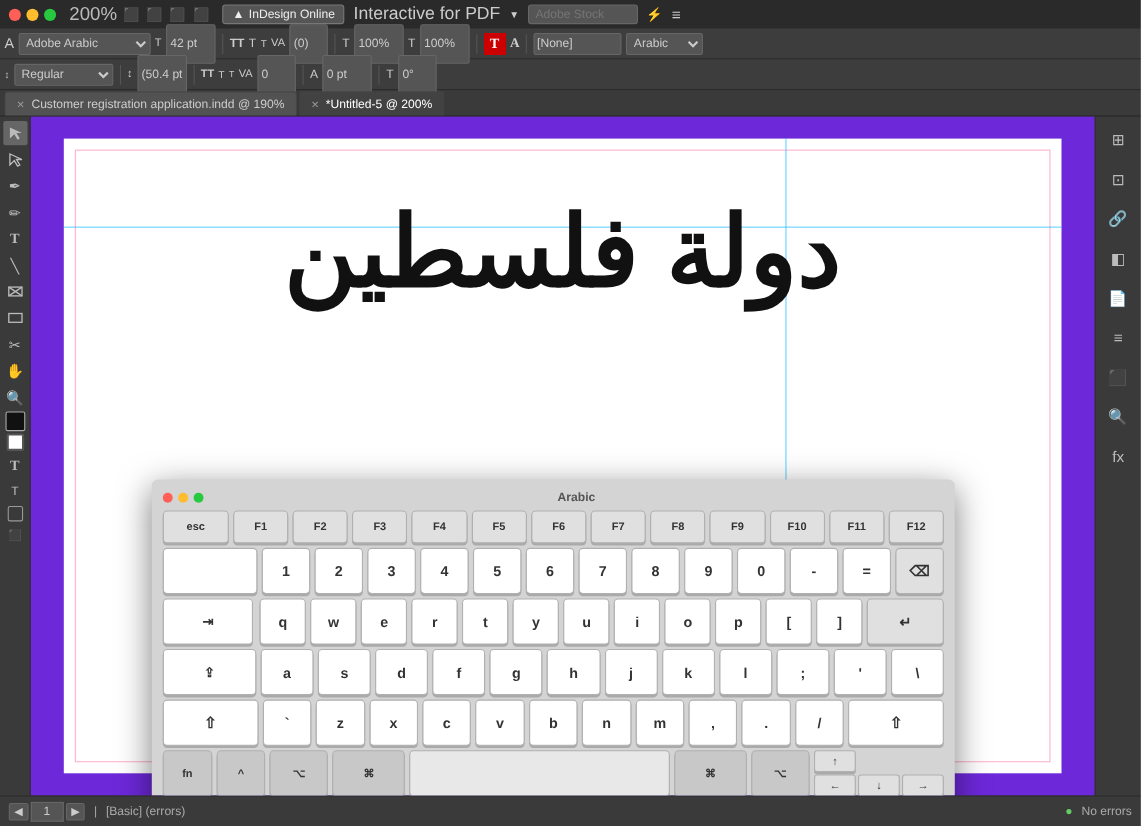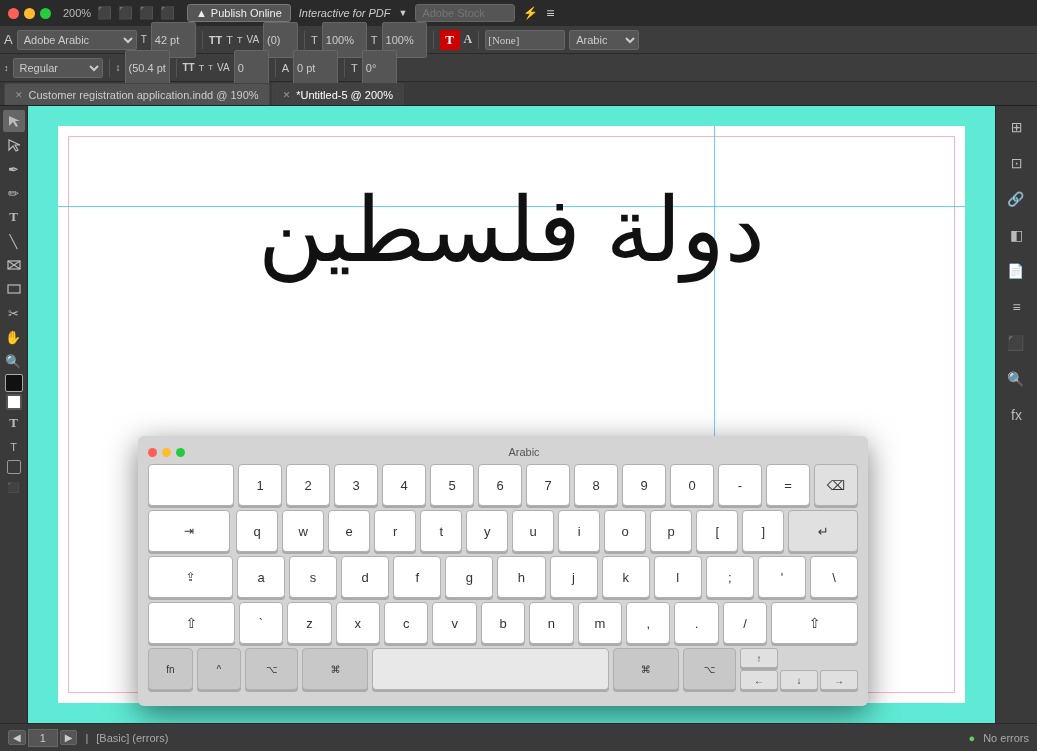--- a/index.html
+++ b/index.html
@@ -179,23 +179,24 @@
       border-radius: 2px;
       font-size: 12px;
       color: #bbb;
     }
     .tool-btn.active { background: #666; }
     .tool-btn svg { width: 14px; height: 14px; fill: #bbb; }
 
     
     .canvas-area {
       flex: 1;
-      background: #5eead4;
+      background: #6d28d9;
       overflow: hidden;
       position: relative;
+      font-weight: bold;
     }
     .canvas-page {
       position: absolute;
       top: 20px;
       left: 30px;
       right: 30px;
       bottom: 20px;
       background: white;
     }
     .text-content {
@@ -381,32 +382,32 @@
 </head>
 <body>
 
 <div class="menu-bar">
   <div class="menu-bar-left">
     <div class="traffic-lights">
       <div class="traffic-light tl-red"></div>
       <div class="traffic-light tl-yellow"></div>
       <div class="traffic-light tl-green"></div>
     </div>
-    <span style="font-size:11px;color:#bbb;">200%</span>
+    <span style="font-size:17px;color:#bbb;">200%</span>
     <span style="font-size:12px;">⬛</span>
     <span style="font-size:12px;">⬛</span>
     <span style="font-size:12px;">⬛</span>
     <span style="font-size:12px;">⬛</span>
   </div>
   <div class="menu-bar-right">
     <button class="publish-btn">
       <span>▲</span>
-      <span>Publish Online</span>
+      <span>InDesign Online</span>
     </button>
-    <span style="font-size:11px;font-style:italic;">Interactive for PDF</span>
+    <span style="font-size:16px;">Interactive for PDF</span>
     <span style="font-size:9px;">▼</span>
     <input type="text" style="background: rgb(85, 85, 85); border: 1px solid rgb(102, 102, 102); border-radius: 3px; color: rgb(204, 204, 204); font-size: 11px; padding: 2px 6px; height: 18px; width: 100px;" placeholder="Adobe Stock">
     <span style="font-size:12px;color:#ccc;">⚡</span>
     <span style="font-size:14px;color:#ccc;">≡</span>
   </div>
 </div>
 
 <div class="toolbar-row">
   <span style="font-size:13px;">A</span>
   <select class="toolbar-select" style="width:120px;">
@@ -424,21 +425,21 @@
   <span style="font-size:11px;">T</span>
   <input class="toolbar-input" type="text" value="100%" style="">
   <span style="font-size:11px;">T</span>
   <input class="toolbar-input" type="text" value="100%" style="">
   <div class="toolbar-separator"></div>
   <div class="text-tool-icon">
     <span>T</span>
   </div>
   <span style="font-size:12px;font-weight:bold;font-family:serif;">A</span>
   <div class="toolbar-separator"></div>
-  <input class="toolbar-select" type="text" value="[None]" style="width: 80px; font-family: Liberation Serif, serif;">
+  <input class="toolbar-select" type="text" value="[None]" style="width: 80px;">
   <select class="toolbar-select" style="width:70px;">
     <option>Arabic</option>
   </select>
 </div>
 
 <div class="toolbar-row2">
   <span style="font-size:9px;">↕</span>
   <select class="toolbar-select" style="width:90px;">
     <option>Regular</option>
   </select>
@@ -519,20 +520,35 @@
     </div>
 
     <div class="keyboard-overlay">
       <div class="keyboard-title-bar">
         <div class="kb-traffic-light kb-tl-red"></div>
         <div class="kb-traffic-light kb-tl-yellow"></div>
         <div class="kb-traffic-light kb-tl-green"></div>
         <span class="keyboard-title">Arabic</span>
       </div>
 
+      <div class="kb-row">
+        <div class="kb-key fn-row esc-key">esc</div>
+        <div class="kb-key fn-row">F1</div>
+        <div class="kb-key fn-row">F2</div>
+        <div class="kb-key fn-row">F3</div>
+        <div class="kb-key fn-row">F4</div>
+        <div class="kb-key fn-row">F5</div>
+        <div class="kb-key fn-row">F6</div>
+        <div class="kb-key fn-row">F7</div>
+        <div class="kb-key fn-row">F8</div>
+        <div class="kb-key fn-row">F9</div>
+        <div class="kb-key fn-row">F10</div>
+        <div class="kb-key fn-row">F11</div>
+        <div class="kb-key fn-row">F12</div>
+      </div>
 
       <div class="kb-row">
         <div class="kb-key wider"></div>
         <div class="kb-key">1</div>
         <div class="kb-key">2</div>
         <div class="kb-key">3</div>
         <div class="kb-key">4</div>
         <div class="kb-key">5</div>
         <div class="kb-key">6</div>
         <div class="kb-key">7</div>

